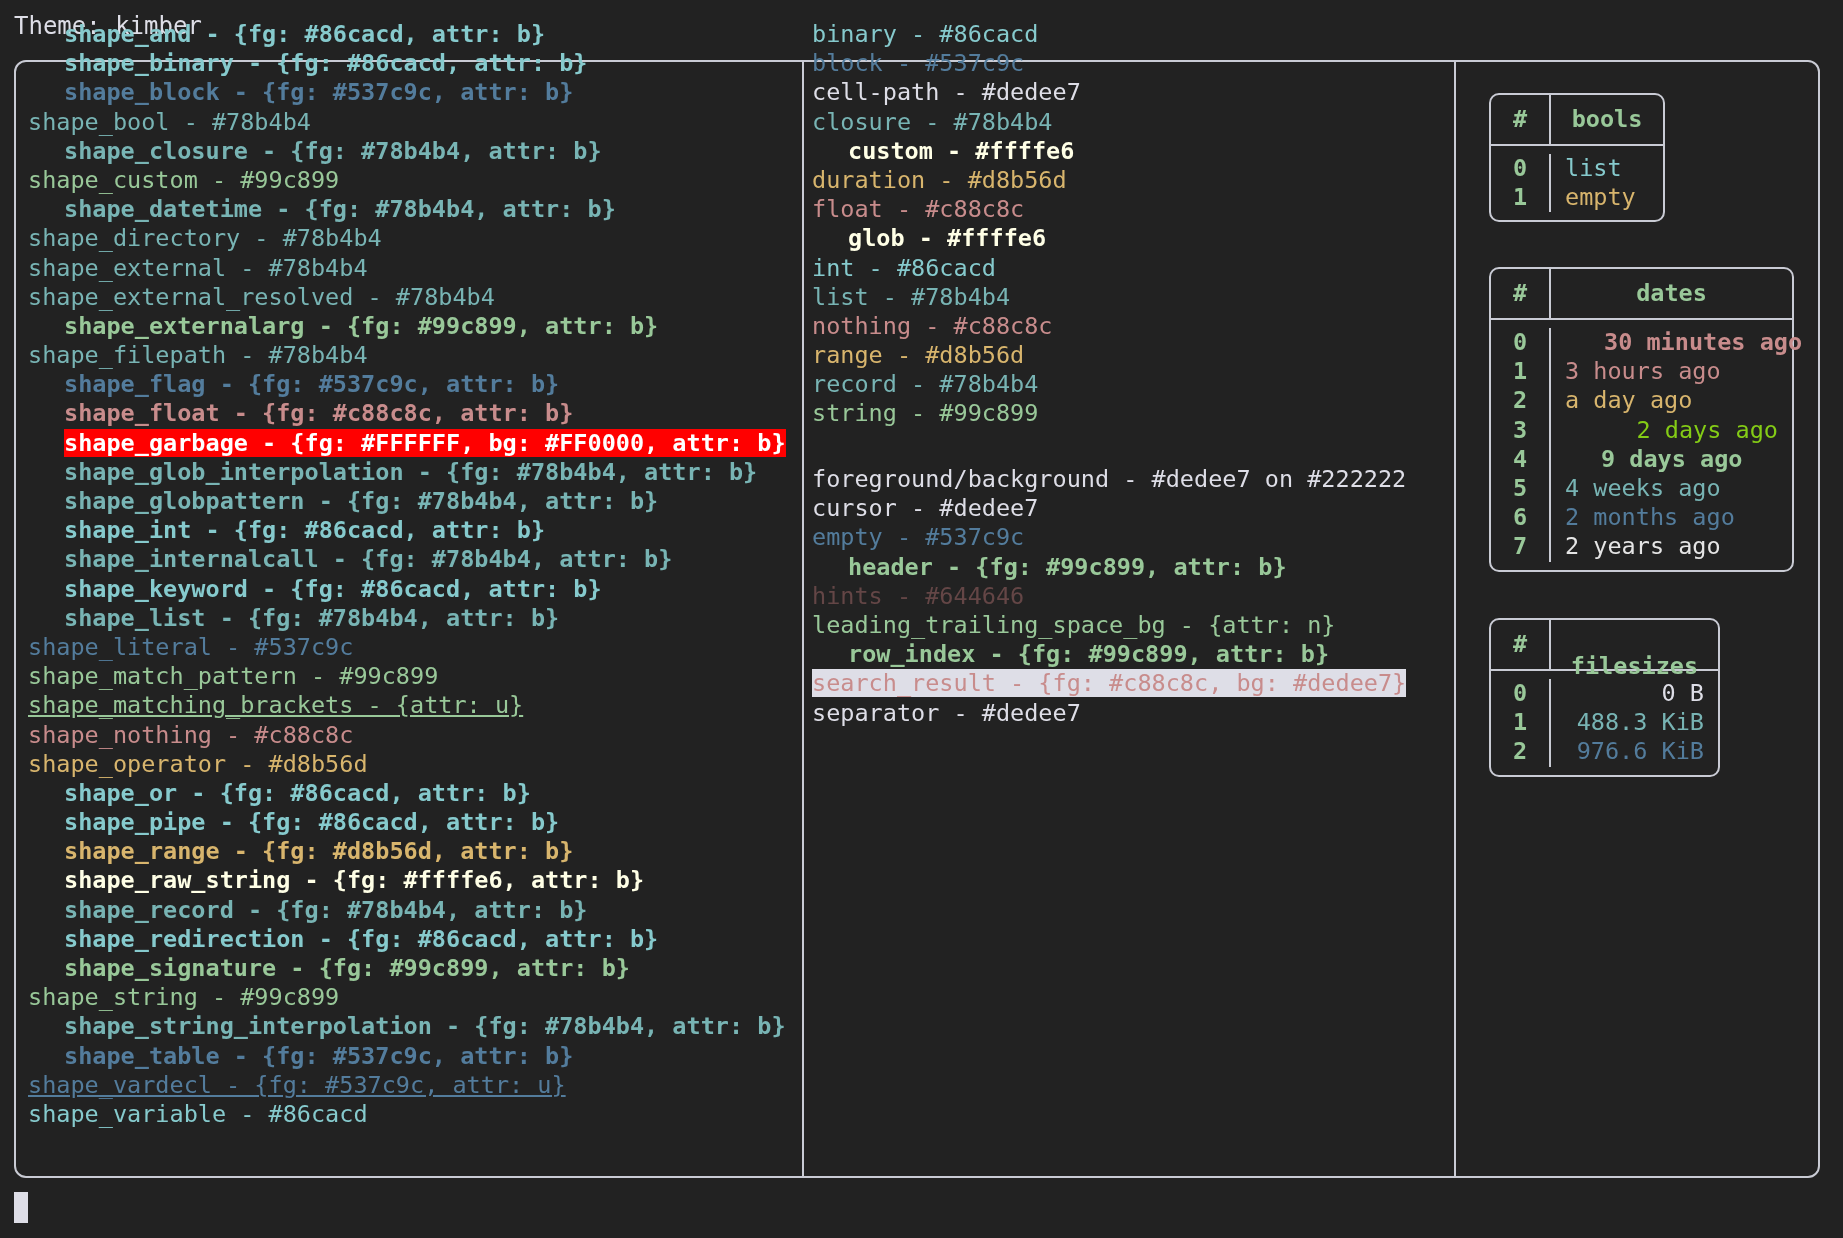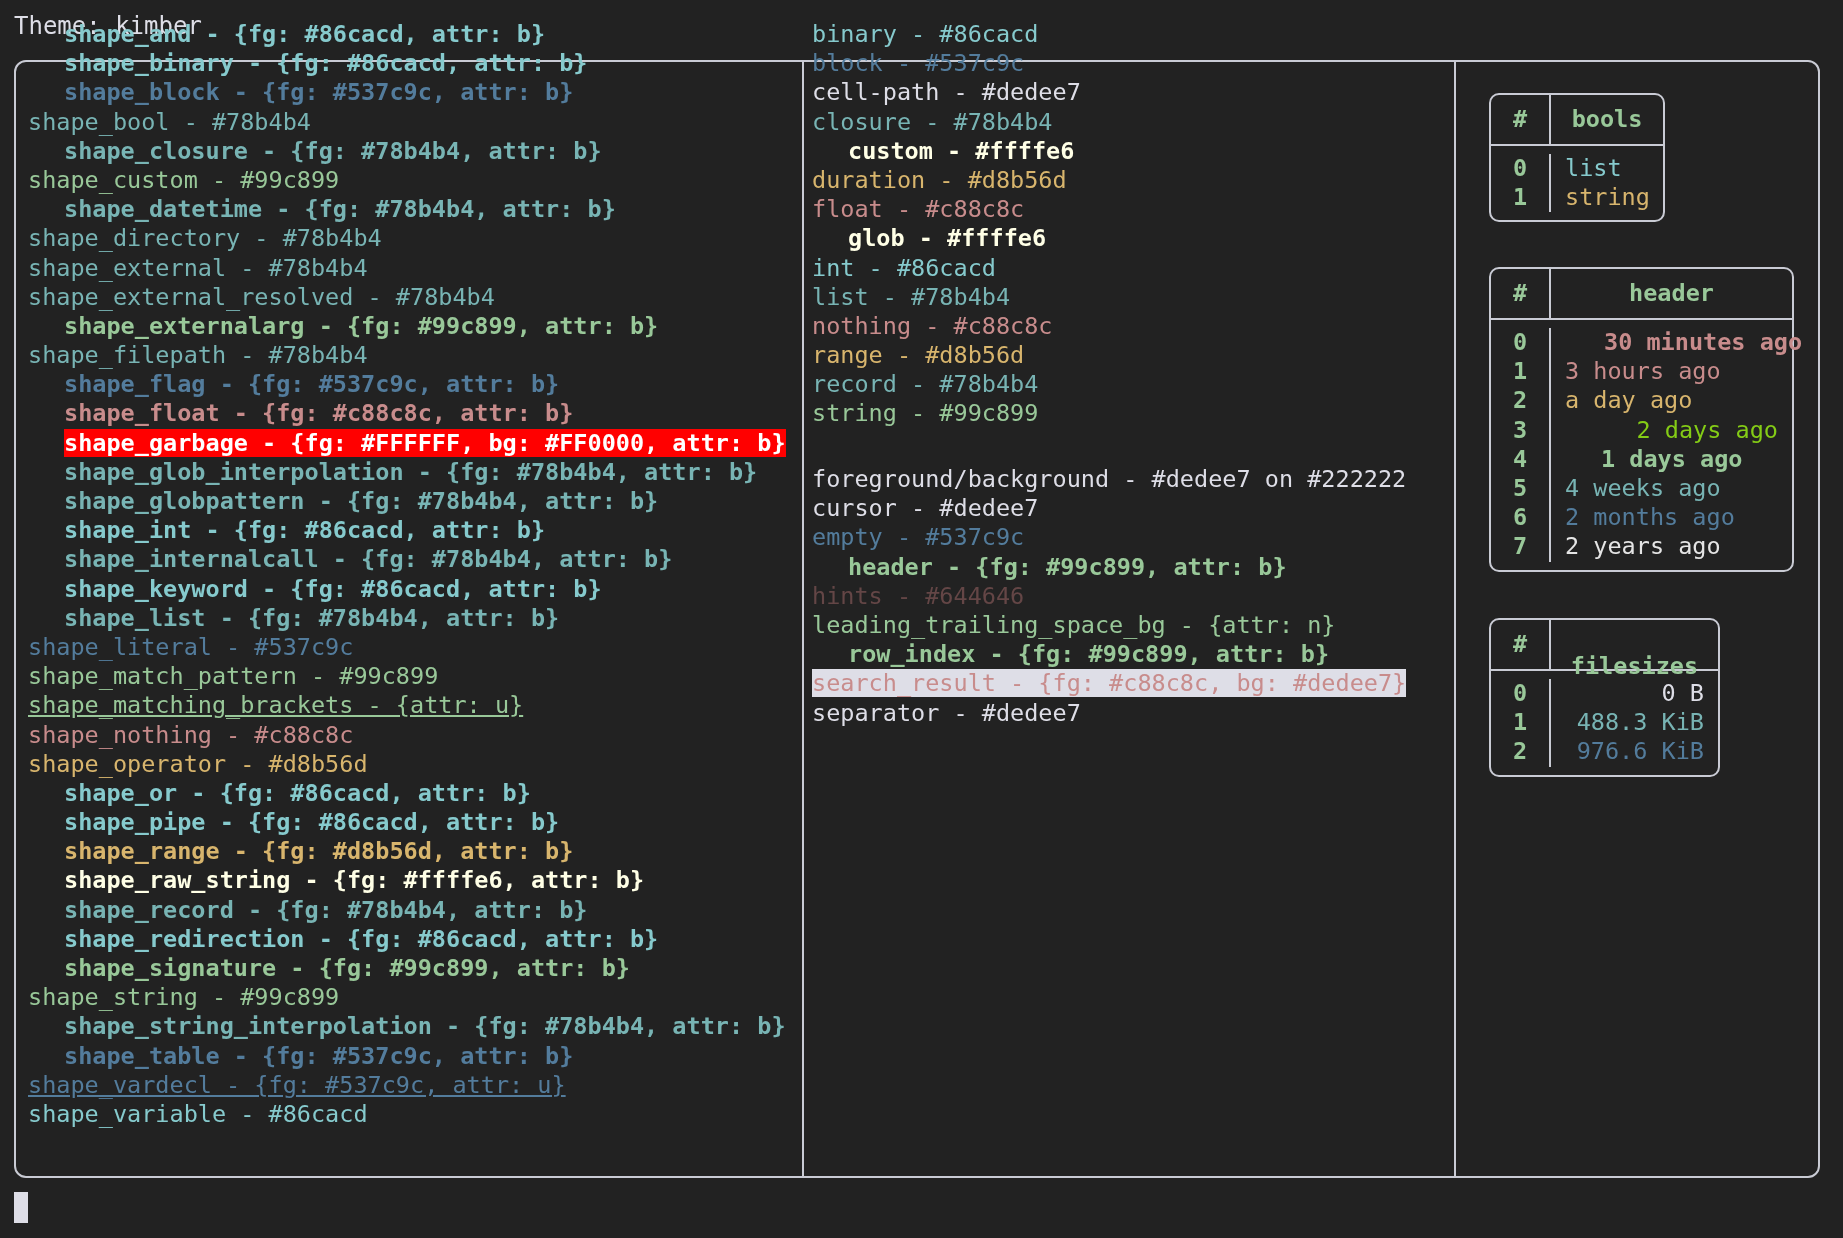--- a/index.html
+++ b/index.html
@@ -155,29 +155,29 @@
       </div>
       <div class="tbl-body">
         <div class="tr">
           <div class="cell-idx">0</div>
           <div class="vsep"></div>
           <div class="cell-val" style="color: rgb(134, 202, 205);">list</div>
         </div>
         <div class="tr">
           <div class="cell-idx">1</div>
           <div class="vsep"></div>
-          <div class="cell-val" style="color: rgb(216, 181, 109);">string</div>
+          <div class="cell-val" style="color: rgb(216, 181, 109);">empty</div>
         </div>
       </div>
     </div>
   <div class="tbl" id="tbl-dates">
       <div class="tbl-head">
         <div class="cell-idx th">#</div>
         <div class="vsep"></div>
-        <div class="cell-val th" style="text-align: center;">header</div>
+        <div class="cell-val th" style="text-align: center;">dates</div>
       </div>
       <div class="tbl-body">
         <div class="tr">
           <div class="cell-idx">0</div>
           <div class="vsep"></div>
           <div class="cell-val b" style="color: rgb(200, 140, 140); padding-left: 17px;">30 minutes ago</div>
         </div>
         <div class="tr">
           <div class="cell-idx">1</div>
           <div class="vsep"></div>
@@ -189,21 +189,21 @@
           <div class="cell-val" style="color: rgb(216, 181, 109);">a day ago</div>
         </div>
         <div class="tr">
           <div class="cell-idx">3</div>
           <div class="vsep"></div>
           <div class="cell-val" style="color: #84cc16; text-align: right;">2 days ago</div>
         </div>
         <div class="tr">
           <div class="cell-idx">4</div>
           <div class="vsep"></div>
-          <div class="cell-val b" style="color: rgb(153, 200, 153);">1 days ago</div>
+          <div class="cell-val b" style="color: rgb(153, 200, 153);">9 days ago</div>
         </div>
         <div class="tr">
           <div class="cell-idx">5</div>
           <div class="vsep"></div>
           <div class="cell-val" style="color: rgb(120, 180, 180);">4 weeks ago</div>
         </div>
         <div class="tr">
           <div class="cell-idx">6</div>
           <div class="vsep"></div>
           <div class="cell-val" style="color: rgb(83, 124, 156);">2 months ago</div>

